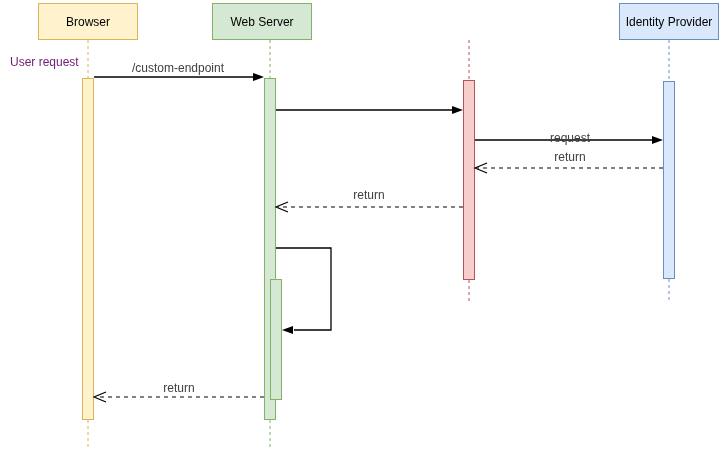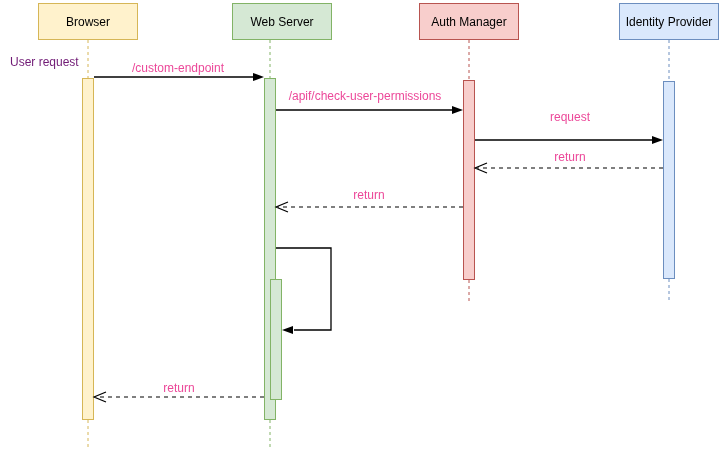--- a/index.html
+++ b/index.html
@@ -33,21 +33,21 @@
   }
   .activation {
     position: absolute;
     width: 12px;
     box-sizing: border-box;
     border: 1px solid #999;
   }
   .msg-label {
     position: absolute;
     font-size: 12px;
-    color: #ec4899;
+    color: #404040;
     white-space: nowrap;
     transform: translateX(-50%);
     line-height: 13px;
   }
   .msg-label.left-aligned { transform: none; }
   .side-note {
     position: absolute;
     font-size: 12px;
     color: #701a75;
     white-space: nowrap;
@@ -66,25 +66,22 @@
     <line x1="270" y1="420" x2="270" y2="450" stroke-width="1" stroke-dasharray="3,3" style="stroke: rgb(130, 179, 102);"></line>
     <line x1="469" y1="40" x2="469" y2="80" stroke-width="1" stroke-dasharray="3,3" style="stroke: rgb(184, 84, 80);"></line>
     <line x1="469" y1="280" x2="469" y2="303" stroke-width="1" stroke-dasharray="3,3" style="stroke: rgb(184, 84, 80);"></line>
     <line x1="669" y1="40" x2="669" y2="81" stroke-width="1" stroke-dasharray="3,3" style="stroke: rgb(108, 142, 191);"></line>
     <line x1="669" y1="279" x2="669" y2="303" stroke-width="1" stroke-dasharray="3,3" style="stroke: rgb(108, 142, 191);"></line>
   </svg>
 
   <div class="participant-header" style="left: 38px; background-color: rgb(255, 242, 204); border-color: rgb(214, 182, 86);">
     <span>Browser</span>
   </div>
-  <div class="participant-header" style="left: 232px; background-color: rgb(213, 232, 212); border-color: rgb(130, 179, 102);">
+  <div class="participant-header" style="left: 212px; background-color: rgb(213, 232, 212); border-color: rgb(130, 179, 102);">
     <span>Web Server</span>
-  </div>
-  <div class="participant-header" style="left: 419px; background-color: rgb(248, 206, 204); border-color: rgb(184, 84, 80);">
-    <span>Auth Manager</span>
   </div>
   <div class="participant-header" style="left: 619px; background-color: rgb(218, 232, 252); border-color: rgb(108, 142, 191); align-items: center;">
     <span>Identity Provider</span>
   </div>
 
   <div class="activation" style="left: 82px; top: 78px; height: 342px; background-color: rgb(255, 242, 204); border-color: rgb(214, 182, 86);"></div>
   <div class="activation" style="left: 264px; top: 78px; height: 342px; background-color: rgb(213, 232, 212); border-color: rgb(130, 179, 102);"></div>
   <div class="activation" style="left: 463px; top: 80px; height: 200px; background-color: rgb(248, 206, 204); border-color: rgb(184, 84, 80);"></div>
   <div class="activation" style="left: 663px; top: 81px; height: 198px; background-color: rgb(218, 232, 252); border-color: rgb(108, 142, 191);"></div>
   <div class="activation" style="left: 270px; top: 279px; height: 121px; background-color: rgb(213, 232, 212); border-color: rgb(130, 179, 102);"></div>
@@ -108,19 +105,18 @@
 
     <polyline points="276,248 331,248 331,330 294,330" fill="none" stroke="#000000" stroke-width="1.3"></polyline>
     <polygon points="282,330 293,326 293,334" fill="#000000"></polygon>
 
     <line x1="264" y1="397" x2="96" y2="397" stroke="#000000" stroke-width="1.2" stroke-dasharray="4,4"></line>
     <polyline points="106,392 94,397 106,402" fill="none" stroke="#000000" stroke-width="1.2"></polyline>
   </svg>
 
   <div class="side-note" style="left:10px; top:56px;">User request</div>
   <div class="msg-label" style="left:178px; top:62px;">/custom-endpoint</div>
-  <div class="msg-label" style="left:365px; top:90px;">/apif/check-user-permissions</div>
-  <div class="msg-label" style="left:570px; top:111px;">request</div>
+  <div class="msg-label" style="left:570px; top:132px;">request</div>
   <div class="msg-label" style="left:570px; top:151px;">return</div>
   <div class="msg-label" style="left:369px; top:189px;">return</div>
   <div class="msg-label" style="left:179px; top:382px;">return</div>
 
 </div>
 
 </body></html>

